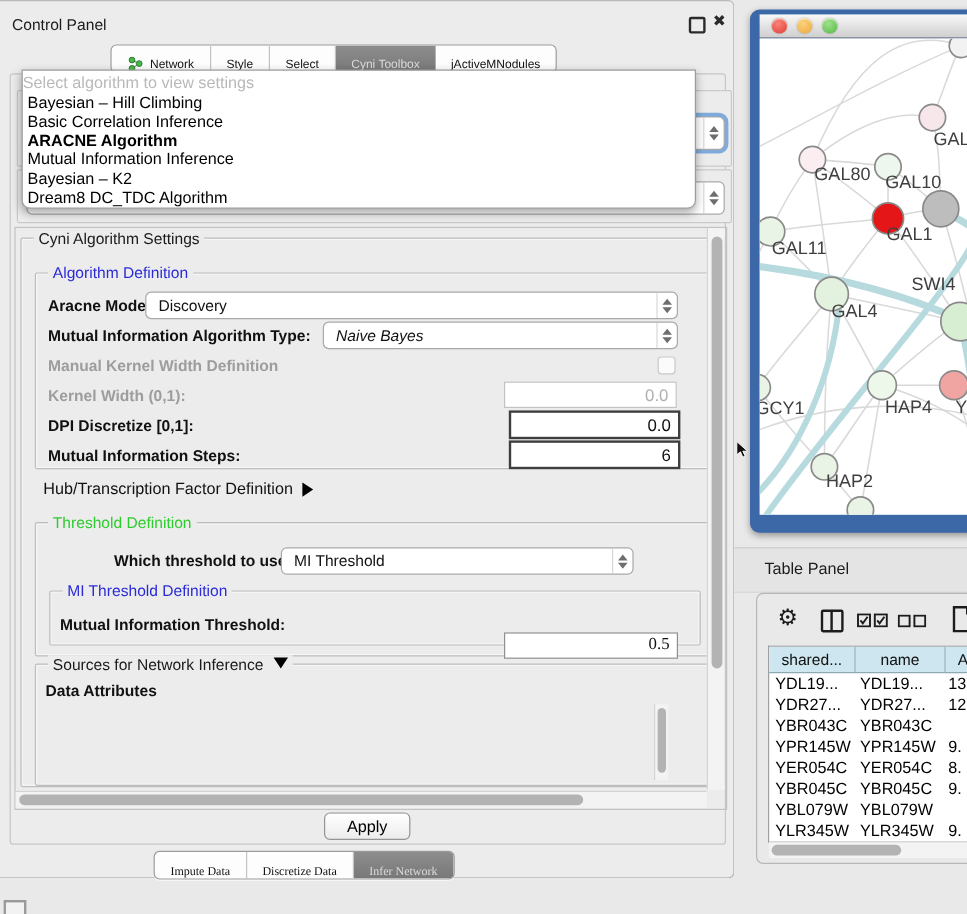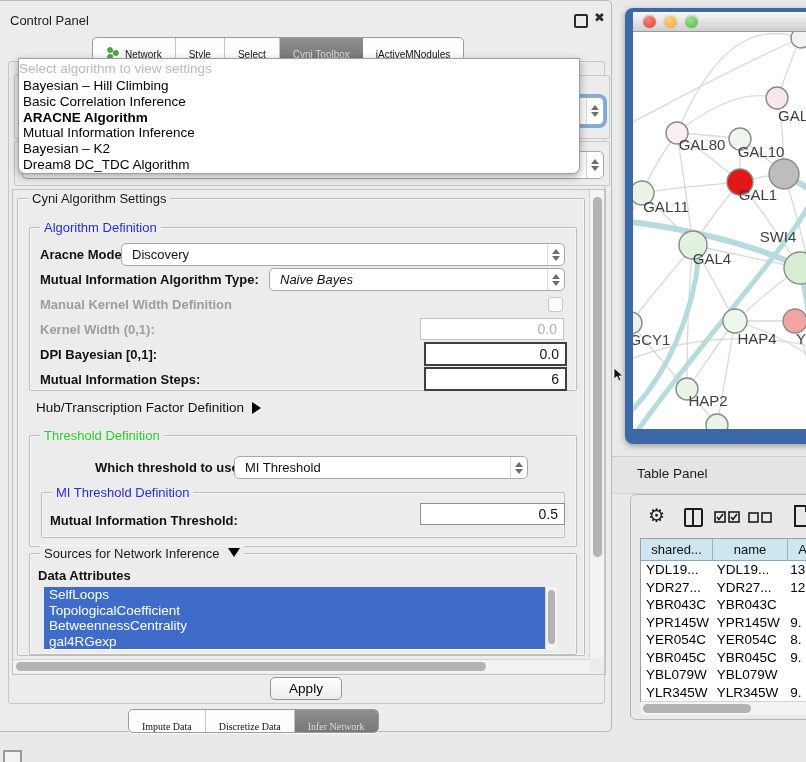--- a/index.html
+++ b/index.html
@@ -33,21 +33,21 @@
   .tri-up{width:0;height:0;border-left:4px solid transparent;border-right:4px solid transparent;border-bottom:5px solid #6e6e6e;}
   .tri-dn{width:0;height:0;border-left:4px solid transparent;border-right:4px solid transparent;border-top:5px solid #6e6e6e;}
   .focus-ring{box-shadow:0 0 0 3px rgba(108,160,217,.85);}
   
   #algo-popup{left:18px;top:57px;width:560px;height:114px;background:#fff;border:1px solid #9e9e9e;
               border-radius:0 0 7px 7px;box-shadow:0 3px 8px rgba(0,0,0,.35);z-index:20;}
   #algo-popup .hdr{height:19px;text-align:left;font-size:13.5px;color:#b9b9b9;line-height:20px;}
   #algo-popup .item{height:15.8px;line-height:15.8px;font-size:13.5px;color:#000;padding-left:4px;white-space:nowrap;}
   #algo-popup .item.bold{font-weight:bold;}
   
-  .tbox{border:1px solid #bdbdbd;border-radius:2px;box-shadow:inset 0 0 0 1px rgba(255,255,255,.55);}
+  .tbox{border:1px solid #bdbdbd;border-radius:2px;box-shadow:inset 0 0 0 1px rgba(255,255,255,.55);padding-left:19px;}
   .tlabel{position:absolute;top:-8px;left:10px;background:#ececec;padding:0 4px;font-size:13px;}
   .tlabel.blue{color:#2b2bd6;}
   .tlabel.green{color:#2ecc2e;}
   .lbl{font-size:13px;font-weight:bold;color:#111;white-space:nowrap;}
   .lbl.dis{color:#9d9d9d;}
   .lbl.reg{font-weight:normal;}
   .field{background:#fff;font-size:14px;text-align:right;padding:2px 6px;color:#111;}
   .field.strong{border:2px solid #3e3e3e;}
   .field.norm{border:1px solid #8f8f8f;}
   .field.dis{border:1px solid #c2c2c2;color:#b0b0b0;}
@@ -171,21 +171,21 @@
       <div class="txt">Naive Bayes</div>
       <div class="spin">
           <div class="tri-up"></div>
           <div class="tri-dn"></div>
         </div>
     </div>
     <div class="abs lbl dis" style="left:40px;top:296px;">Manual Kernel Width Definition</div>
     <div class="abs checkbox" style="left:548px;top:296px;"></div>
     <div class="abs lbl dis" style="left:40px;top:321px;">Kernel Width (0,1):</div>
     <div class="abs field dis" style="left:420px;top:317px;width:130px;">0.0</div>
-    <div class="abs lbl" style="left:40px;top:346px;">DPI Bayesian [0,1]:</div>
+    <div class="abs lbl" style="left:40px;top:346px;">DPI Discretize [0,1]:</div>
     <div class="abs field strong" style="left:424px;top:341px;width:127px;">0.0</div>
     <div class="abs lbl" style="left:40px;top:371px;">Mutual Information Steps:</div>
     <div class="abs field strong" style="left:424px;top:366px;width:127px;">6</div>
 
     <div class="abs lbl reg" style="left:36px;top:399px;font-size:13.5px;">
       <span>Hub/Transcription Factor Definition</span><span class="arrow-right"></span>
     </div>
 
     <div class="abs tbox" style="left:29px;top:434px;width:546px;height:110px;">
       <span class="tlabel green">Threshold Definition</span>
@@ -195,32 +195,26 @@
       <div class="txt">MI Threshold</div>
       <div class="spin">
           <div class="tri-up"></div>
           <div class="tri-dn"></div>
         </div>
     </div>
     <div class="abs tbox" style="left:41px;top:491px;width:522px;height:44px;">
       <span class="tlabel blue">MI Threshold Definition</span>
     </div>
     <div class="abs lbl" style="left:50px;top:512px;">Mutual Information Threshold:</div>
-    <div class="abs field norm" style="left:420px;top:502px;width:131px;">0.5</div>
+    <div class="abs field norm" style="left:420px;top:526px;width:131px;font-family:Liberation Serif, serif;">0.5</div>
 
     <div class="abs tbox" style="left:29px;top:552px;width:546px;height:100px;">
       <span class="tlabel"><span>Sources for Network Inference</span><span class="arrow-down"></span></span>
     </div>
     <div class="abs lbl" style="left:38px;top:567px;">Data Attributes</div>
-    <div class="abs" id="attr-list">
-      <div class="li">SelfLoops</div>
-      <div class="li">TopologicalCoefficient</div>
-      <div class="li">BetweennessCentrality</div>
-      <div class="li">gal4RGexp</div>
-    </div>
     <div class="abs vscroll" style="left:545px;top:586px;width:11px;height:63px;">
       <div class="thumb" style="left:2px;top:3px;width:7px;height:54px;"></div>
     </div>
 
     <div class="abs vscroll" style="left:589px;top:189px;width:14px;height:468px;">
       <div class="thumb" style="left:2.5px;top:7px;width:9px;height:360px;"></div>
     </div>
     <div class="abs hscroll" style="left:13px;top:658px;width:576px;height:13px;">
       <div class="thumb" style="left:3px;top:2px;width:470px;height:9px;"></div>
     </div>

